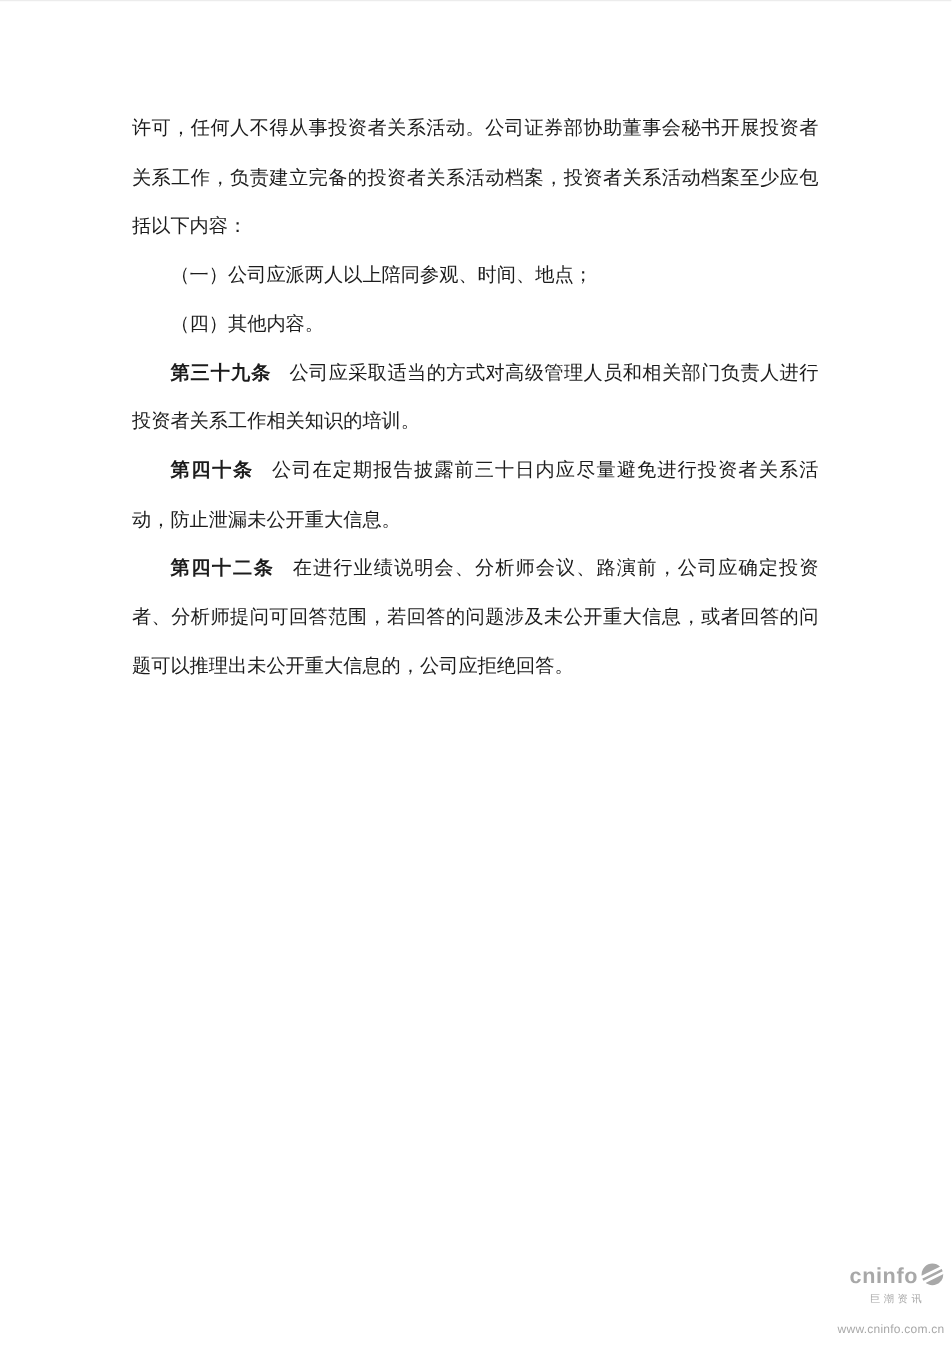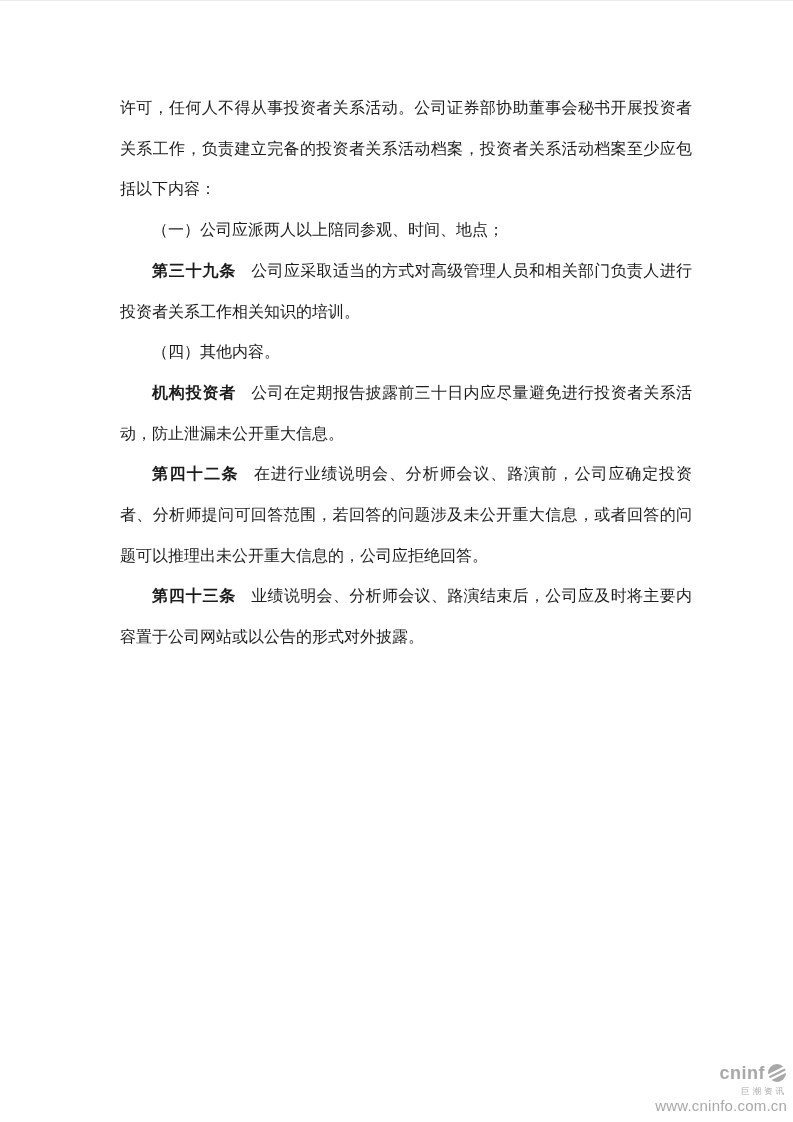--- a/index.html
+++ b/index.html
@@ -11,21 +11,21 @@
     position: relative;
     width: 793px;
     height: 1122px;
     background: #ffffff;
     overflow: hidden;
     border-top: 1px solid #ececec;
     box-sizing: border-box;
   }
   .doc-body {
     position: absolute;
-    left: 120px;
+    left: 110px;
     top: 87px;
     width: 572px;
     font-family: "Liberation Serif", "DejaVu Serif", serif;
     font-size: 16px;
     line-height: 40.7px;
     color: #1c1c1c;
     text-align: justify;
   }
   .para {
     margin: 0;
@@ -58,45 +58,45 @@
   .logo-wordmark {
     font-weight: 700;
     font-size: 18px;
     letter-spacing: 0.5px;
   }
   .logo-swirl { display: inline-block; }
   .logo-sub {
     font-size: 8.5px;
     letter-spacing: 3px;
     margin-top: 1px;
+    margin-right: 16px;
   }
   .logo-url {
-    font-size: 15px;
+    font-size: 10px;
     letter-spacing: 0.2px;
-    margin-top: 1px;
+    margin-top: 16px;
   }
 </style>
 </head>
 <body>
 
 <div class="page">
 
   <div class="doc-body" id="doc-body" style="color: rgb(28, 28, 28);">
       <p class="para plain">许可，任何人不得从事投资者关系活动。公司证券部协助董事会秘书开展投资者关系工作，负责建立完备的投资者关系活动档案，投资者关系活动档案至少应包括以下内容：</p>
       <p class="para item">（一）公司应派两人以上陪同参观、时间、地点；</p>
+      <p class="para item">（四）其他内容。</p>
       <p class="para article"><span class="article-label">第三十九条</span>公司应采取适当的方式对高级管理人员和相关部门负责人进行投资者关系工作相关知识的培训。</p>
-      <p class="para item">（四）其他内容。</p>
-      <p class="para article"><span class="article-label">机构投资者</span>公司在定期报告披露前三十日内应尽量避免进行投资者关系活动，防止泄漏未公开重大信息。</p>
+      <p class="para article"><span class="article-label">第四十条</span>公司在定期报告披露前三十日内应尽量避免进行投资者关系活动，防止泄漏未公开重大信息。</p>
       <p class="para article"><span class="article-label">第四十二条</span>在进行业绩说明会、分析师会议、路演前，公司应确定投资者、分析师提问可回答范围，若回答的问题涉及未公开重大信息，或者回答的问题可以推理出未公开重大信息的，公司应拒绝回答。</p>
-      <p class="para article"><span class="article-label">第四十三条</span>业绩说明会、分析师会议、路演结束后，公司应及时将主要内容置于公司网站或以公告的形式对外披露。</p>
     </div>
 
   <div class="footer-logo" id="footer-logo" style="color: rgb(168, 168, 168);">
     <div class="logo-top">
-      <span class="logo-wordmark">cninf</span>
+      <span class="logo-wordmark">cninfo</span>
       <span class="logo-swirl">
         <svg width="20" height="20" viewBox="0 0 20 20" aria-hidden="true">
           <circle cx="10" cy="10" r="9" fill="#a8a8a8"></circle>
           <path d="M0 13 L20 3" stroke="#ffffff" stroke-width="2.4" fill="none"></path>
           <path d="M0 18 L20 8" stroke="#ffffff" stroke-width="2.4" fill="none"></path>
         </svg>
       </span>
     </div>
     <div class="logo-sub">巨潮资讯</div>
     <div class="logo-url">www.cninfo.com.cn</div>

